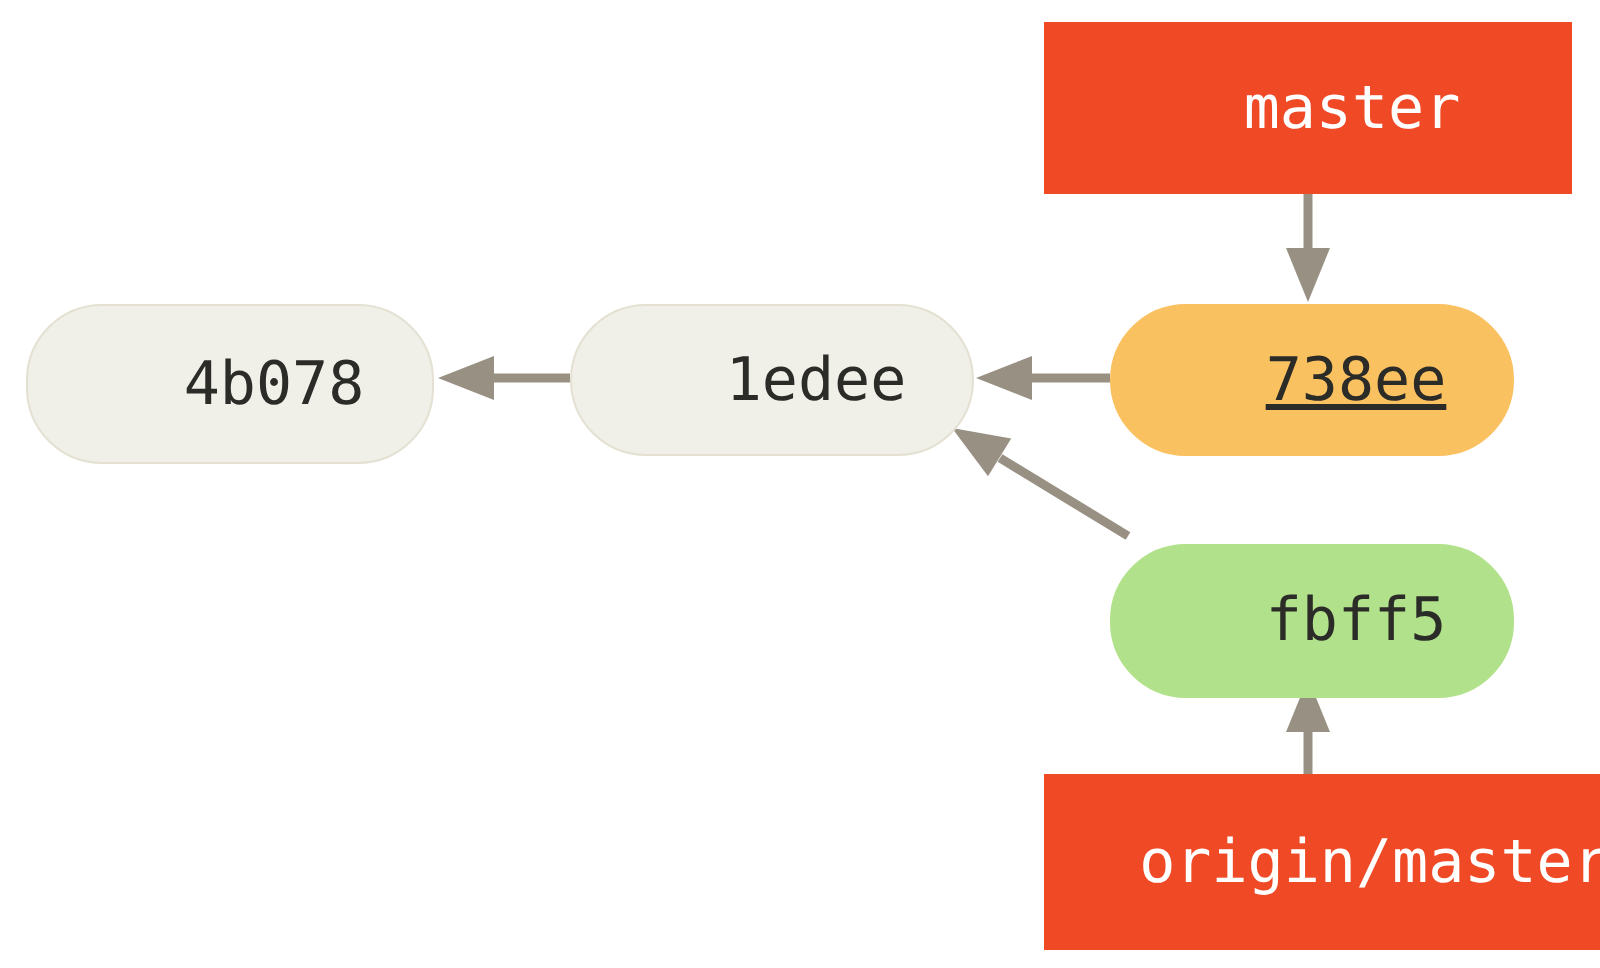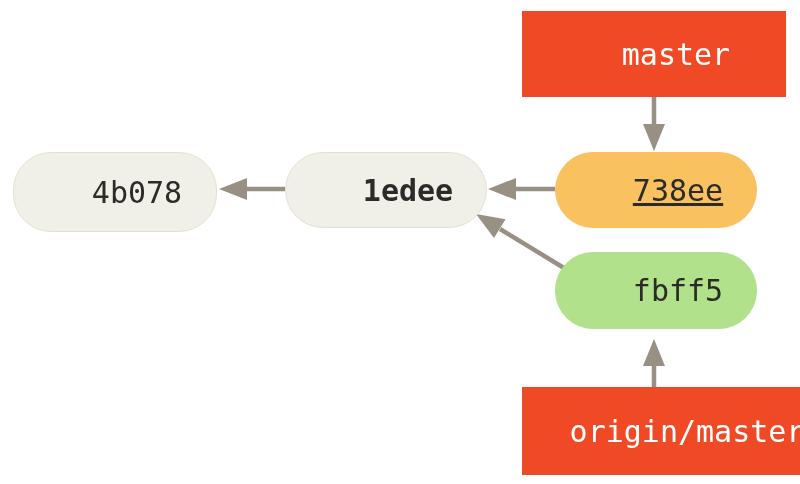--- a/index.html
+++ b/index.html
@@ -65,23 +65,23 @@
     stroke: var(--arrow);
     stroke-width: 4.5;
   }
   #edges polygon {
     fill: var(--arrow);
   }
   
   #node-master        { left: 522px; top: 11px;  width: 264px; height: 86px; }
   #node-origin-master { left: 522px; top: 387px; width: 286px; height: 88px; }
   #node-4b078 { left: 13px;  top: 152px; width: 204px; height: 80px; }
-  #node-1edee { left: 285px; top: 152px; width: 202px; height: 76px; font-weight: bold; }
+  #node-1edee { left: 285px; top: 152px; width: 202px; height: 76px; }
   #node-738ee { left: 555px; top: 152px; width: 202px; height: 76px; }
-  #node-fbff5 { left: 555px; top: 252px; width: 202px; height: 77px; }
+  #node-fbff5 { left: 555px; top: 272px; width: 202px; height: 77px; }
 </style>
 </head>
 <body>
 
 <div id="canvas">
 
   <svg id="edges" width="800" height="484" viewBox="0 0 800 484">
     <g>
       <line x1="654" y1="97" x2="654" y2="126"></line>
       <polygon points="654,151 643,124 665,124"></polygon>

